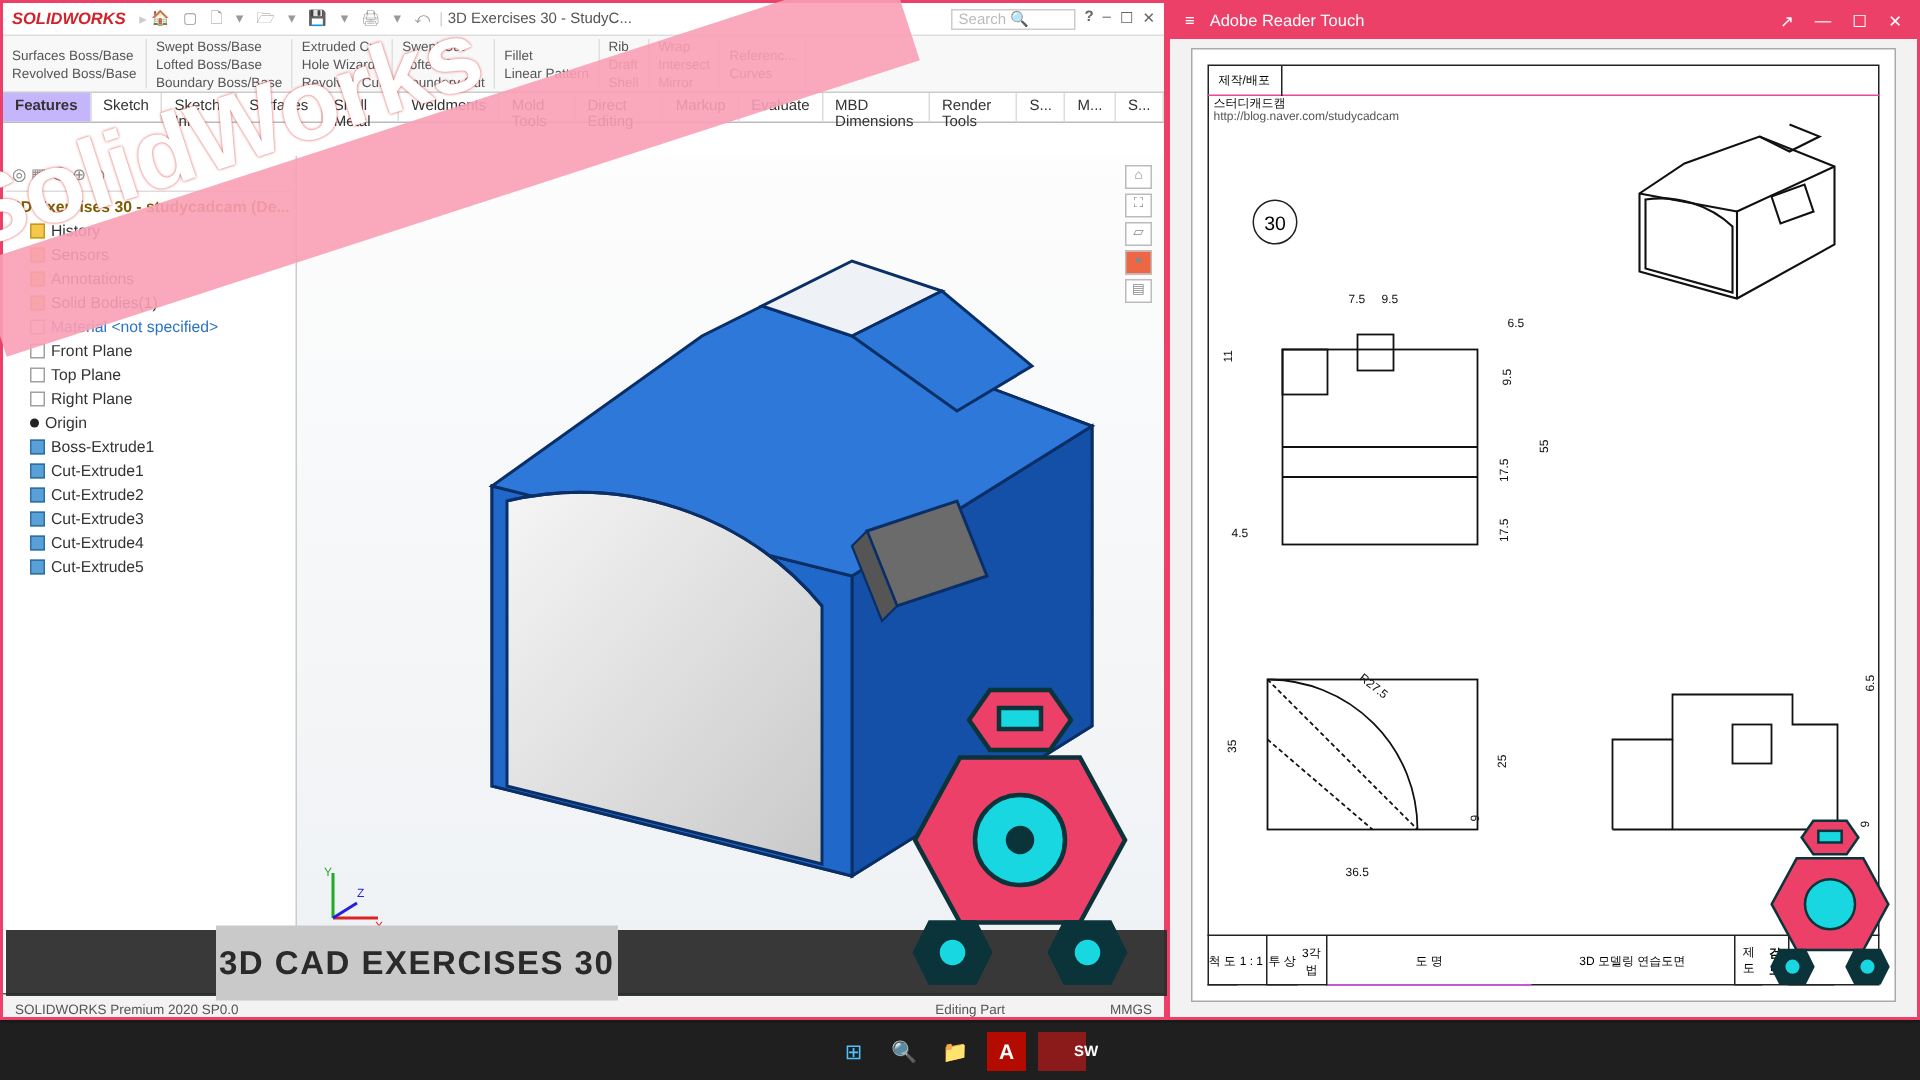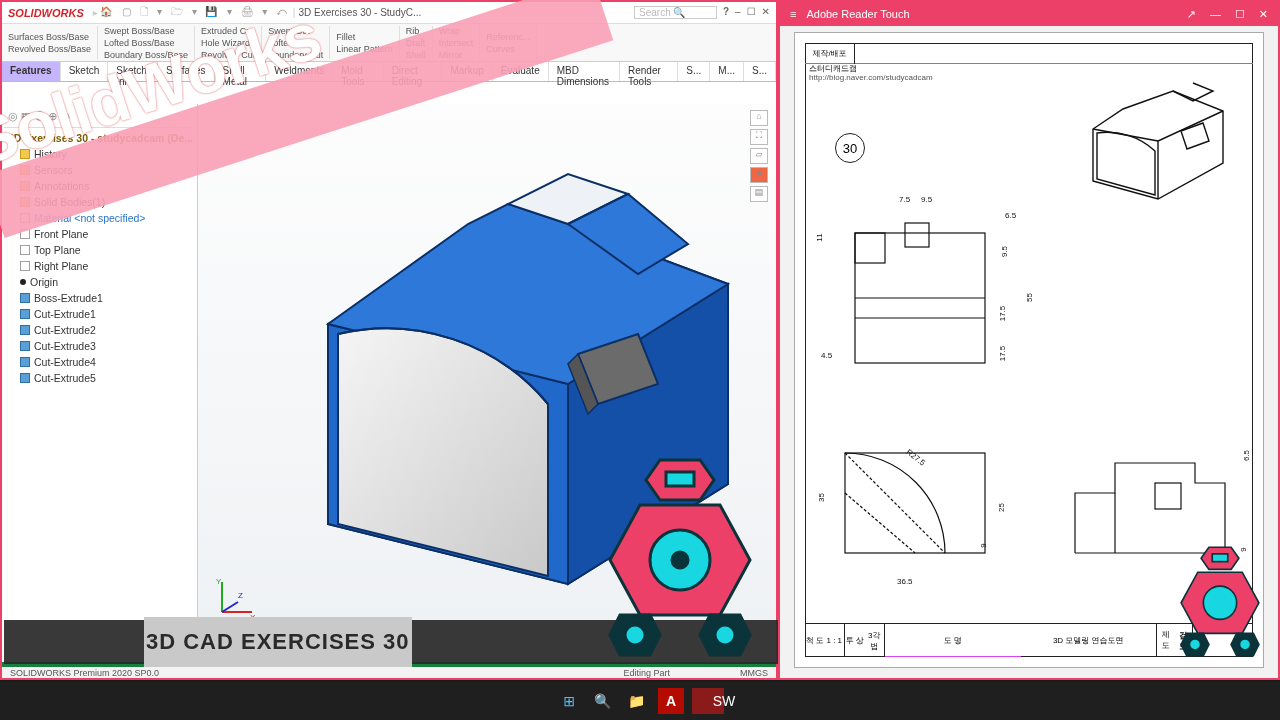--- a/index.html
+++ b/index.html
@@ -24,21 +24,21 @@
   .tree-item { padding: 2px 4px 2px 16px; white-space: nowrap; display: flex; align-items: center; gap: 4px; cursor: pointer; }
   .tree-item.root { padding-left: 4px; font-weight: 600; color: #7a5c00; }
   .tree-item .ico { width: 10px; height: 10px; display: inline-block; }
   .ico.folder { background: #f5c74a; border: 1px solid #c79a1a; }
   .ico.plane { border: 1px solid #a0a0a0; background: #fff; }
   .ico.point { width: 6px; height: 6px; border-radius: 50%; background: #222; }
   .ico.feat { background: #5aa0d8; border: 1px solid #2d6fa3; }
   .tree-item.mat { color: #2a74c7; }
   .sw-view { flex: 1; position: relative; background: linear-gradient(#fdfdfd,#eef1f4); }
   .triad { position: absolute; left: 14px; bottom: 40px; width: 46px; height: 46px; }
-  .statusbar { position: absolute; bottom: 0; left: 0; right: 0; height: 16px; background: #f3f3f3; border-top: 5px solid #15803d; font-size: 9px; color: #555; display: flex; align-items: flex-end; padding: 0 8px; gap: 40px; }
+  .statusbar { position: absolute; bottom: 0; left: 0; right: 0; height: 16px; background: #f3f3f3; border-top: 1px solid #15803d; font-size: 9px; color: #555; display: flex; align-items: flex-end; padding: 0 8px; gap: 40px; }
   .statusbar .mid { margin-left: auto; }
   .statusbar .r { margin-left: 30px; }
   .headsup { position: absolute; right: 6px; top: 6px; width: 20px; display: flex; flex-direction: column; gap: 3px; }
   .headsup div { width: 18px; height: 16px; background: #fff; border: 1px solid #bbb; font-size: 9px; color: #888; text-align: center; cursor: pointer; }
   
   .banner-dark { position: absolute; left: 2px; top: 618px; width: 774px; height: 44px; background: rgba(40,40,40,0.92); color: #111; display: flex; align-items: center; padding-left: 140px; }
   .banner-dark span { font-size: 22px; font-weight: 900; letter-spacing: 1px; color: #2a2a2a; background: #c9c9c9; padding: 12px 2px; }
   
   .wm { position: absolute; transform: rotate(-18deg); left: -30px; top: 6px; width: 640px; height: 150px; pointer-events: none; }
   .wm .bar { position: absolute; left: 0; top: 70px; width: 640px; height: 66px; background: #fa9fb5; opacity: 0.9; }
@@ -403,14 +403,14 @@
     <circle cx="45" cy="185" r="10" fill="#18d7e0"></circle>
     <circle cx="135" cy="185" r="10" fill="#18d7e0"></circle>
   </g>
 </svg>
 
 <div class="taskbar">
   <div style="color:#4cc2ff;">⊞</div>
   <div style="color:#ddd;">🔍</div>
   <div>📁</div>
   <div style="background:#b30b00;color:#fff;font-weight:bold;">A</div>
-  <div style="background:#8b1a1a;color:#fff;font-size:14px;font-weight:normal;padding-left:32px;">SW</div>
+  <div style="background:#8b1a1a;color:#fff;font-size:10px;font-weight:bold;padding-left:32px;">SW</div>
 </div>
 
 </body></html>

